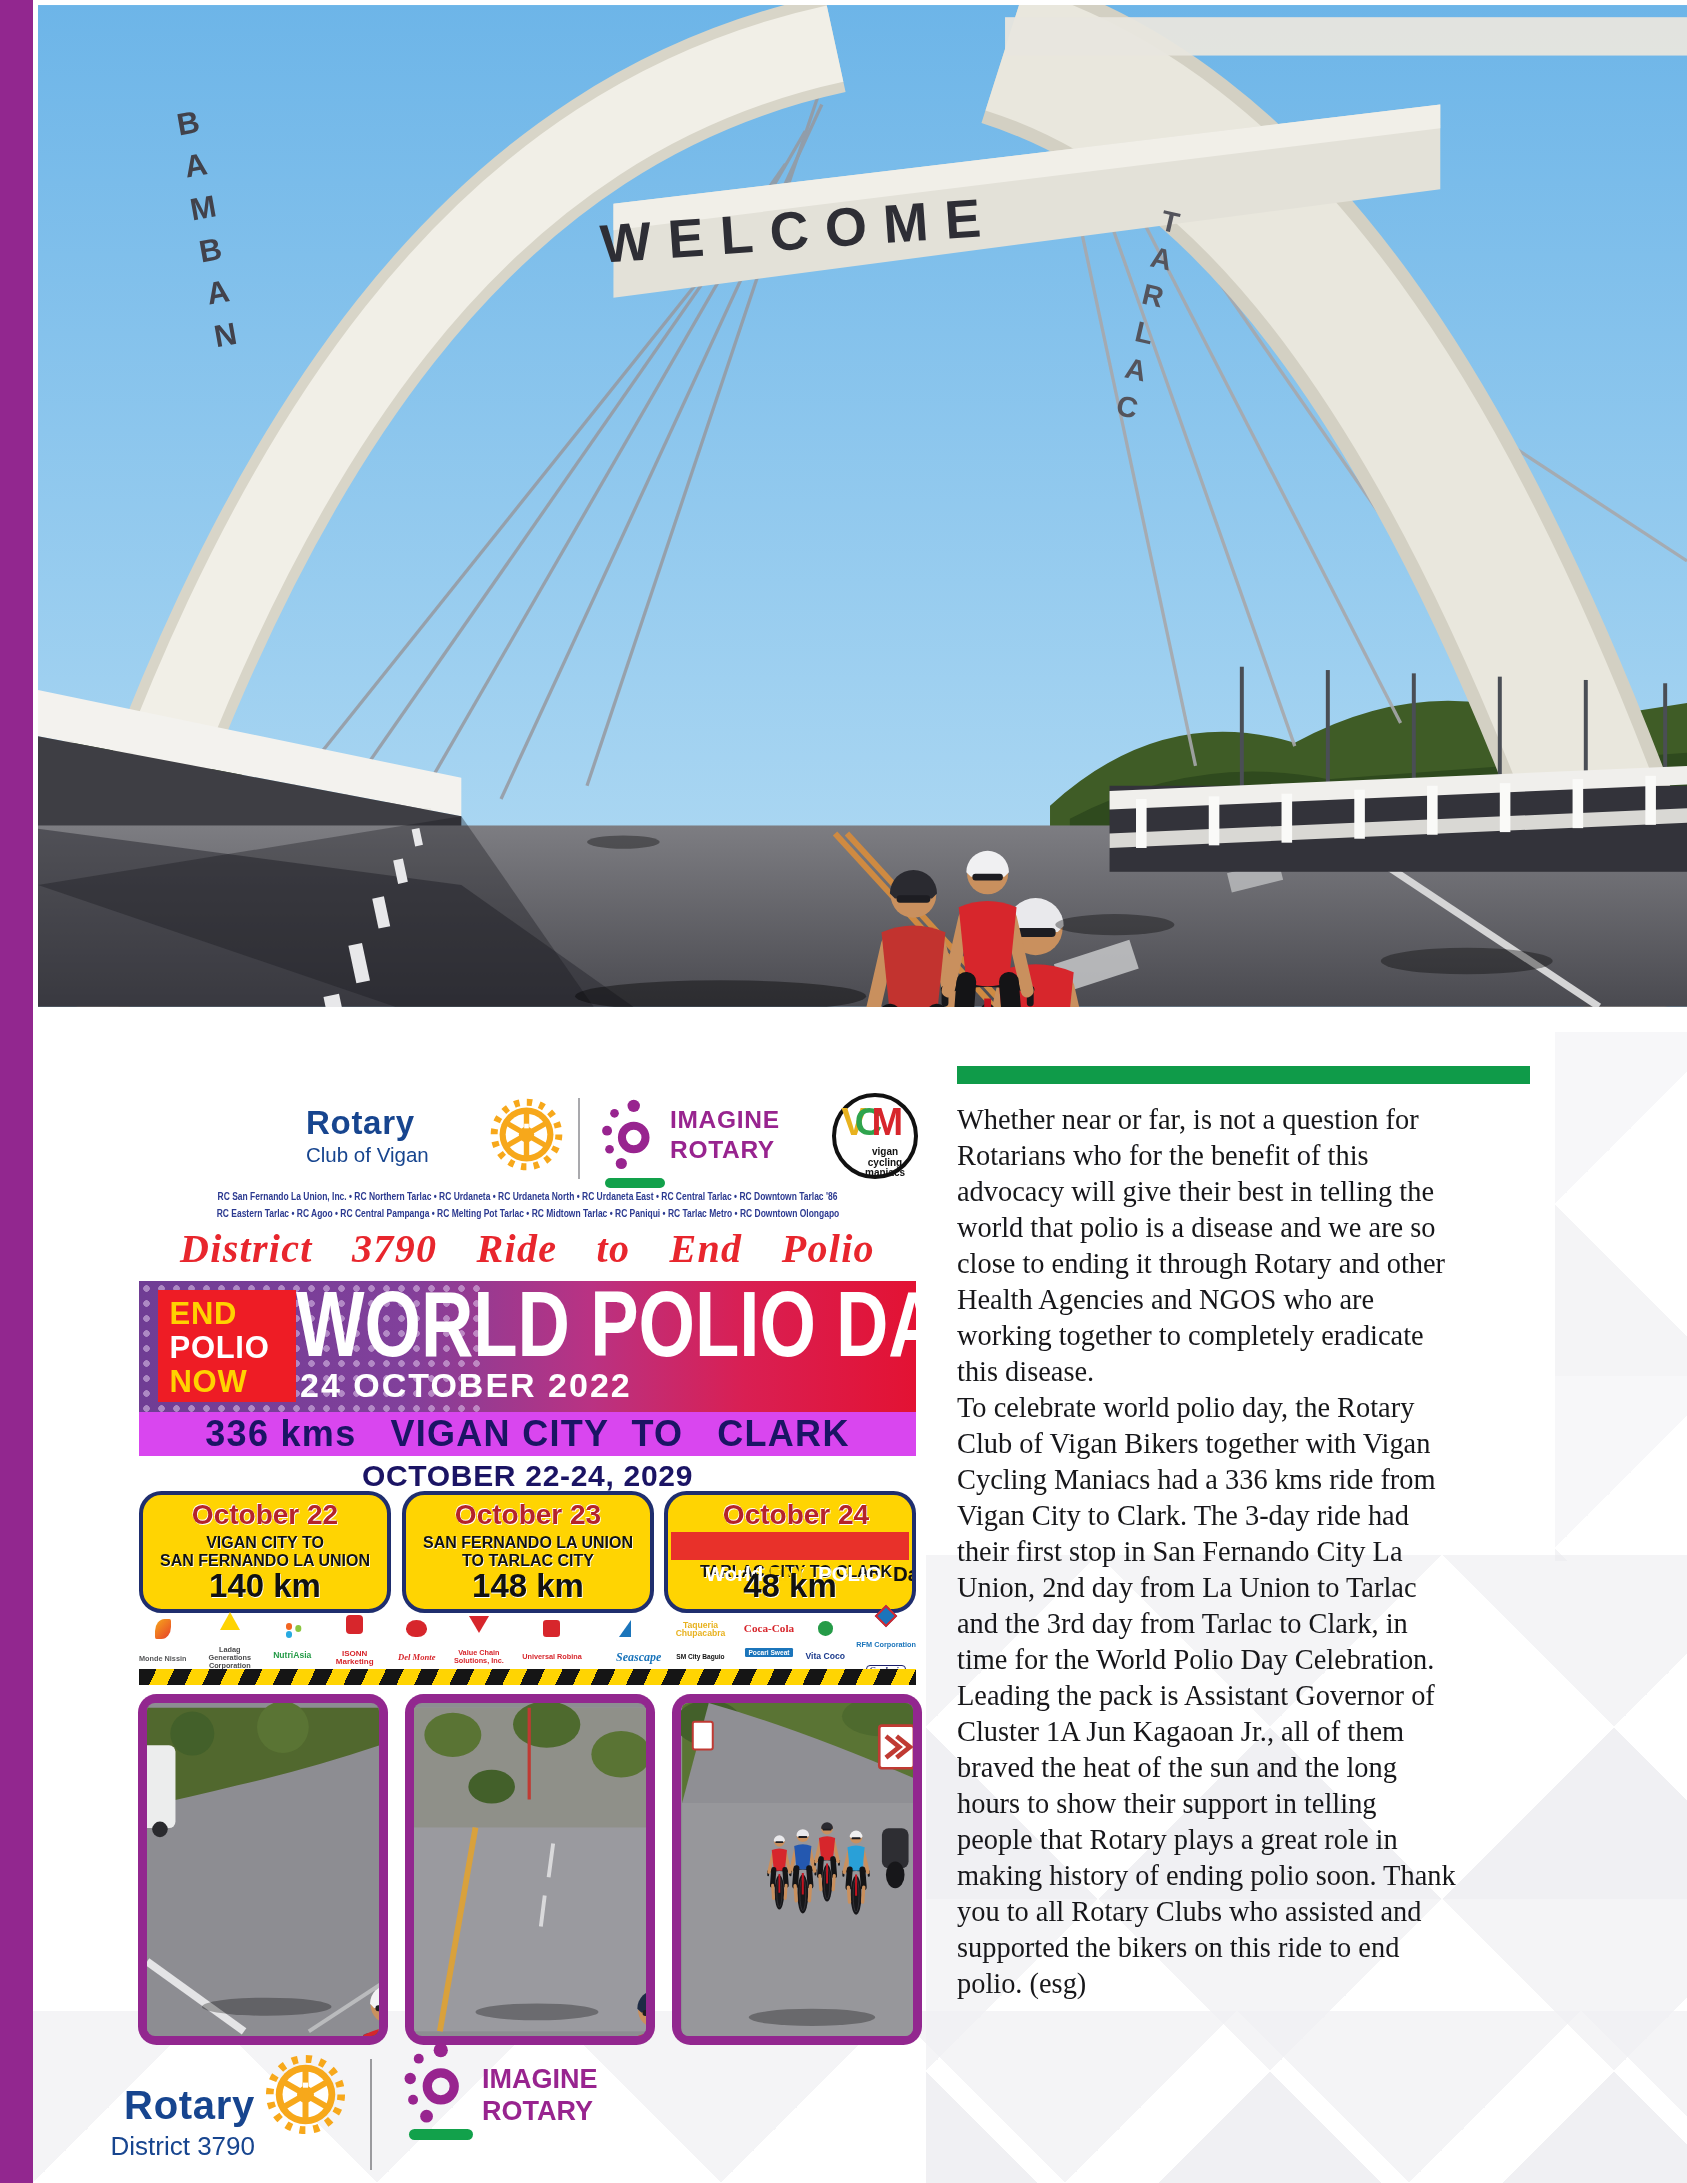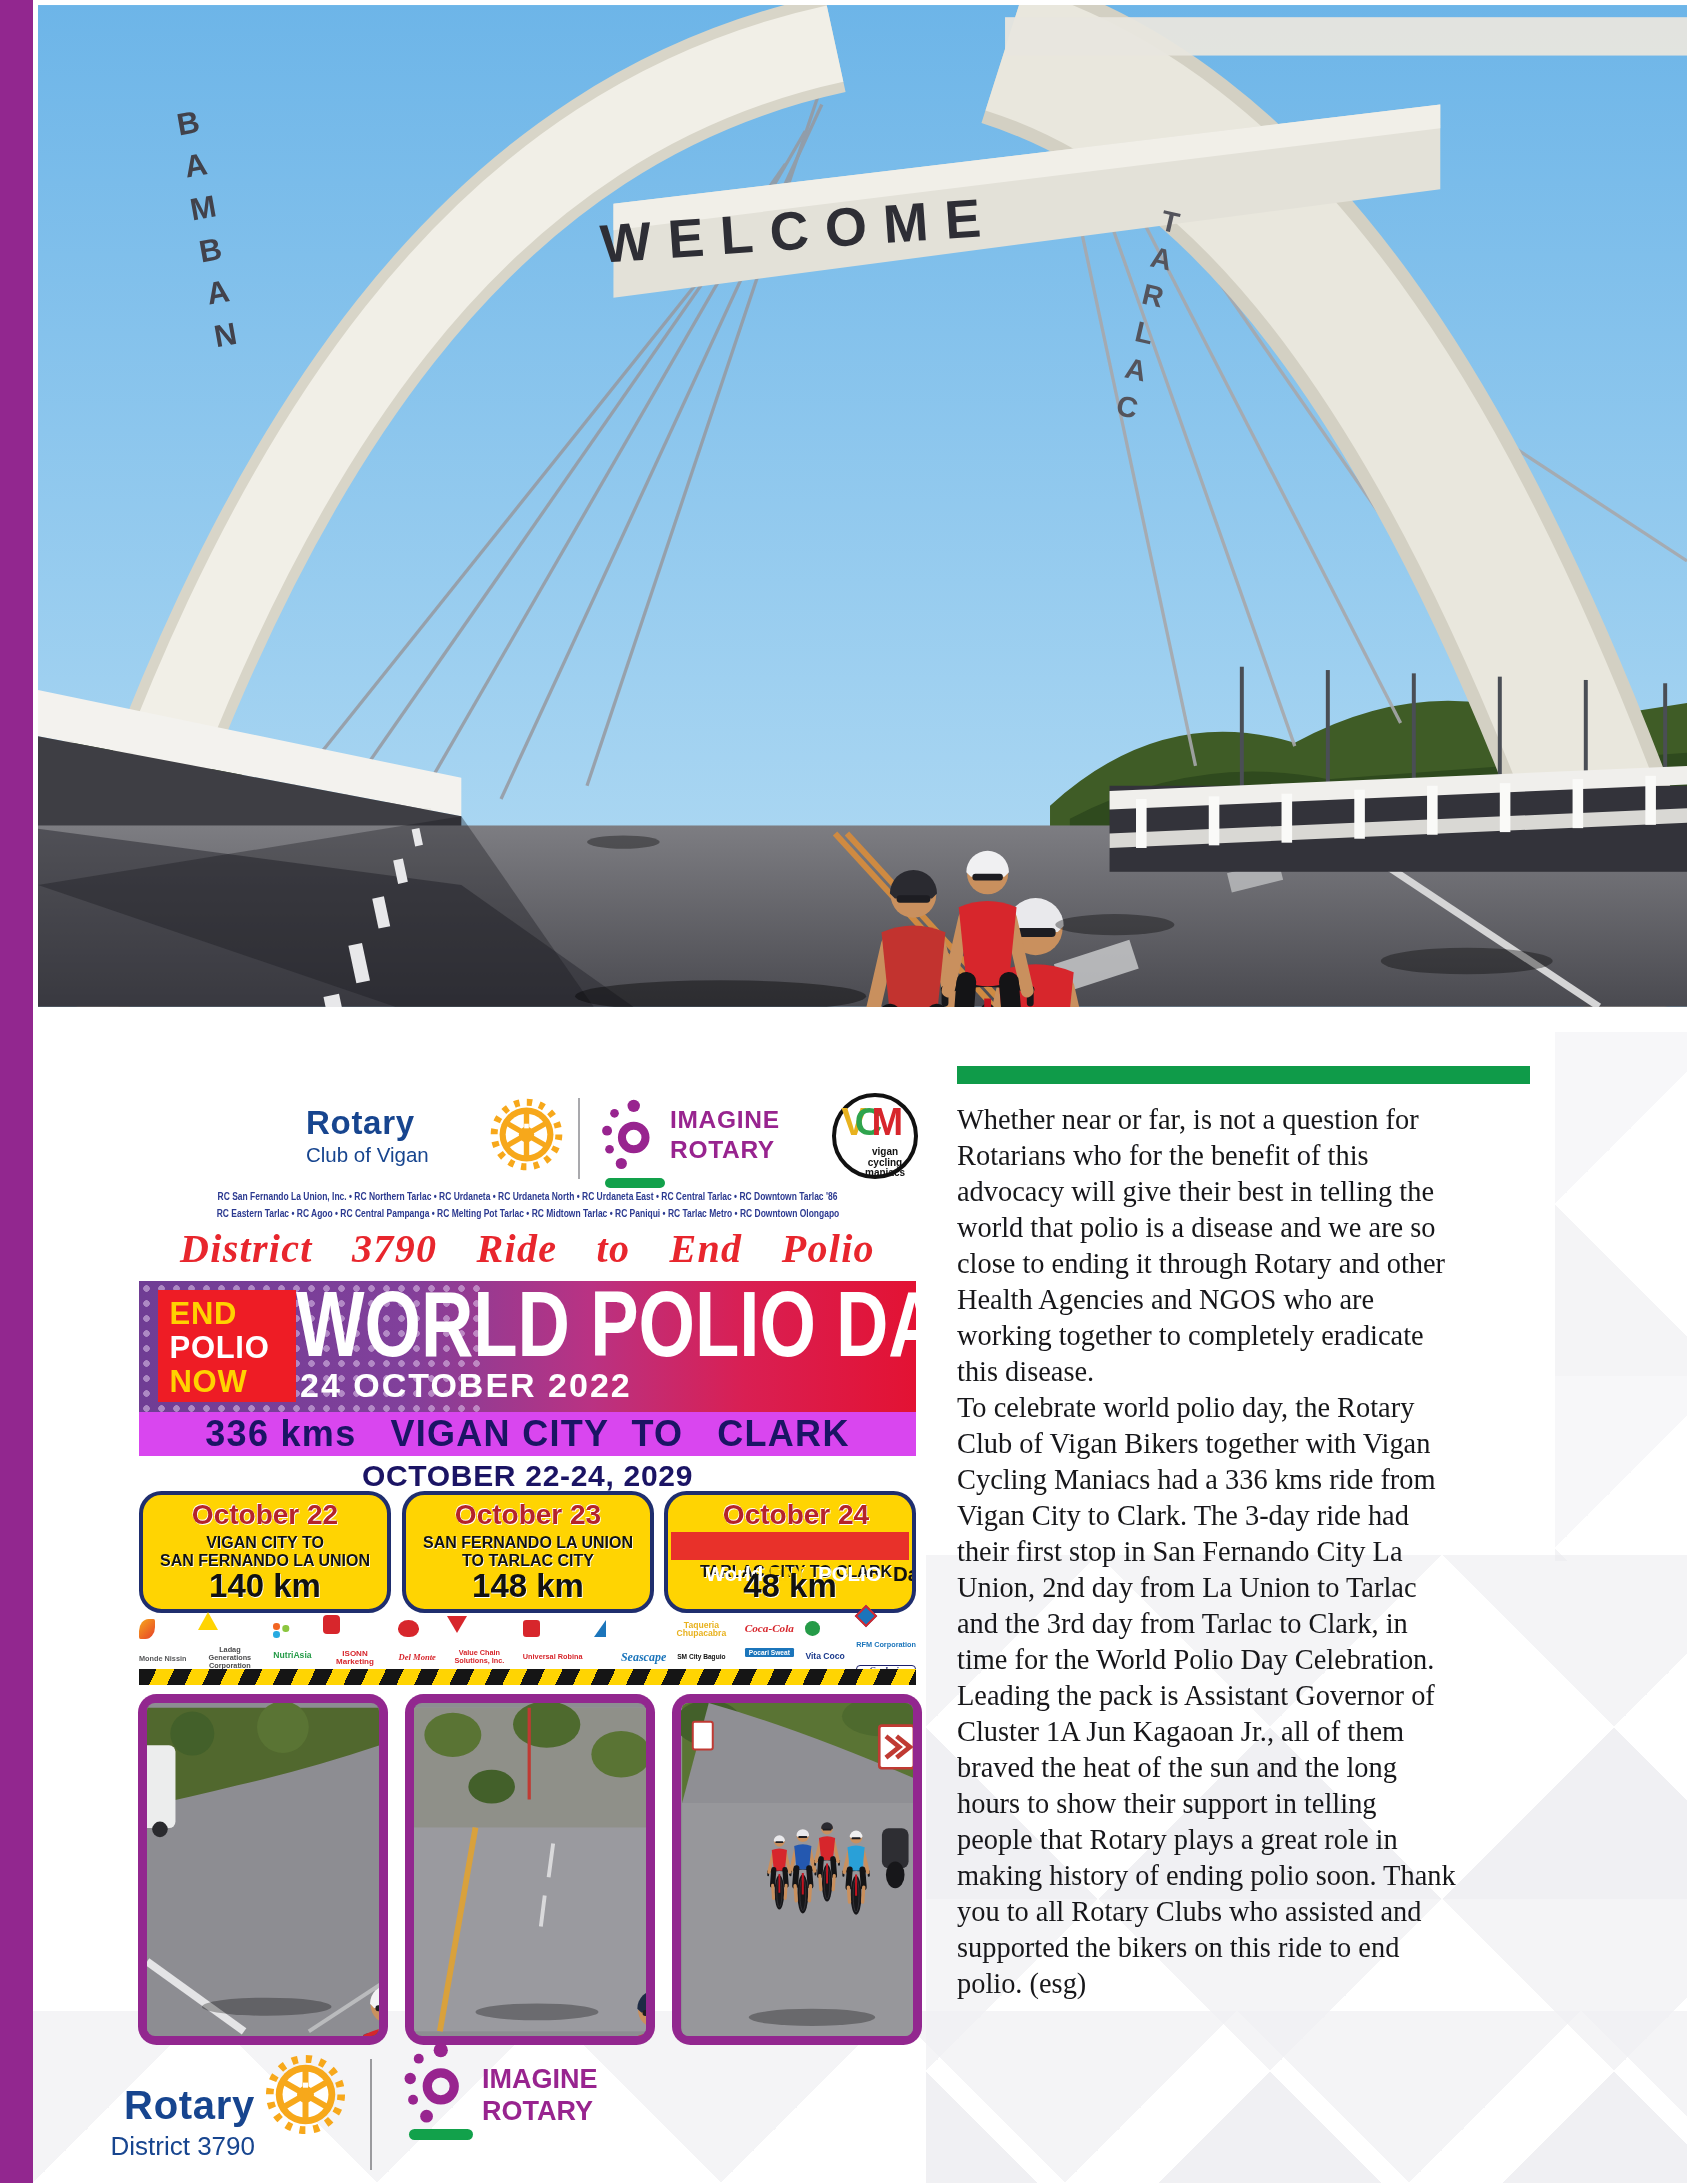--- a/index.html
+++ b/index.html
@@ -81,39 +81,39 @@
     text-shadow:0.7px 0.7px 0 #fff;}
   .db-km{position:absolute;left:0;right:0;bottom:4px;font-size:33px;font-weight:900;color:#111;
     text-shadow:0.7px 0.7px 0 #fff;}
   .db-band{position:absolute;left:3.3px;right:3.3px;top:37px;height:28px;background:#e8312a;
     font-size:20.5px;font-weight:900;line-height:28px;white-space:pre;}
   .db-band .w1{color:#fff;}.db-band .w2{color:#ffd200;}.db-band .w3{color:#fff;}.db-band .w4{color:#111;}
   .db3 .db-route{margin-top:32px;}
 
   .sponsors{position:absolute;left:139px;top:1614px;width:777px;height:53px;display:flex;
     justify-content:space-between;align-items:center;}
-  .sp{display:flex;flex-direction:column;gap:16px;text-align:center;
+  .sp{display:flex;flex-direction:column;align-items:center;gap:16px;text-align:center;
     font-weight:800;font-size:7.3px;line-height:8px;max-width:64px;}
   .g1{width:16px;height:20px;background:linear-gradient(135deg,#f7a81b,#e63f2a);border-radius:60% 10% 60% 10%;}
   .g2{width:0;height:0;border-left:10.6px solid transparent;border-right:10.6px solid transparent;border-bottom:18.5px solid #ffd402;}
   .g3{width:6.6px;height:6.6px;border-radius:50%;background:#f26522;margin:1.3px 6.6px 5.3px 0;
       box-shadow:9.3px 2px 0 #8cc63f,0 8px 0 #27aae1;}
   .g4{width:17px;height:18.5px;background:#d7262c;border-radius:4px;}
   .g5{width:21px;height:17px;background:#d7262c;border-radius:50% 50% 45% 45%;}
   .g6{width:0;height:0;border-left:10px solid transparent;border-right:10px solid transparent;border-top:17px solid #d7262c;}
   .g7{width:17px;height:17px;background:#d7262c;border-radius:3.3px;}
   .g8{width:0;height:0;border-bottom:17px solid #1b75bb;border-left:12px solid transparent;}
   .g11{width:14.6px;height:14.6px;border-radius:50%;background:#259b48;}
   .g12{width:12px;height:12px;background:#1b75bb;border:2.6px solid #d7262c;transform:rotate(45deg);margin:1.3px;}
   .sp1 .spl{color:#58595b;}.sp2 .spl{color:#4b4b4d;}.sp3 .spl{color:#259b48;font-size:8.6px;}
   .sp4 .spl{color:#d7262c;font-size:8px;}.sp5 .spl{color:#d7262c;font-size:8.6px;font-family:"Liberation Serif",serif;font-style:italic;}
   .sp6 .spl{color:#d7262c;}.sp7 .spl{color:#d7262c;}
   .sp8 .spl{color:#1b75bb;font-family:"Liberation Serif",serif;font-style:italic;font-size:12px;margin-left:27px;}
   .sp9 .spl{color:#e8b21f;font-size:8.6px;}.sp9 .sps{color:#111;font-size:6.6px;}
-  .sp10 .spl{color:#d7262c;font-family:"Liberation Serif",serif;font-style:italic;font-size:11.2px;}
+  .sp10 .spl{color:#d7262c;font-family:"Liberation Serif",serif;font-size:11.2px;}
   .sp10 .sps{background:#1b75bb;color:#fff;padding:0.7px 3.3px;font-size:6.6px;border-radius:1.3px;}
   .sp11 .spl{color:#1b3a8c;font-size:8.6px;}
   .sp12 .spl{color:#1b75bb;}
   .sp12 .sps{color:#1b1f6e;font-family:"Liberation Serif",serif;font-style:italic;font-size:8.6px;
     border:0.7px solid #1b1f6e;border-radius:4px;padding:0 2.6px;}
 
   .caution{position:absolute;left:139px;top:1669px;width:777px;height:16px;
     background:repeating-linear-gradient(115deg,#151515 0 16px,#ffd402 16px 32px);}
 
   .photo-frame{position:absolute;top:1694px;width:250px;height:351px;background:#92278f;

